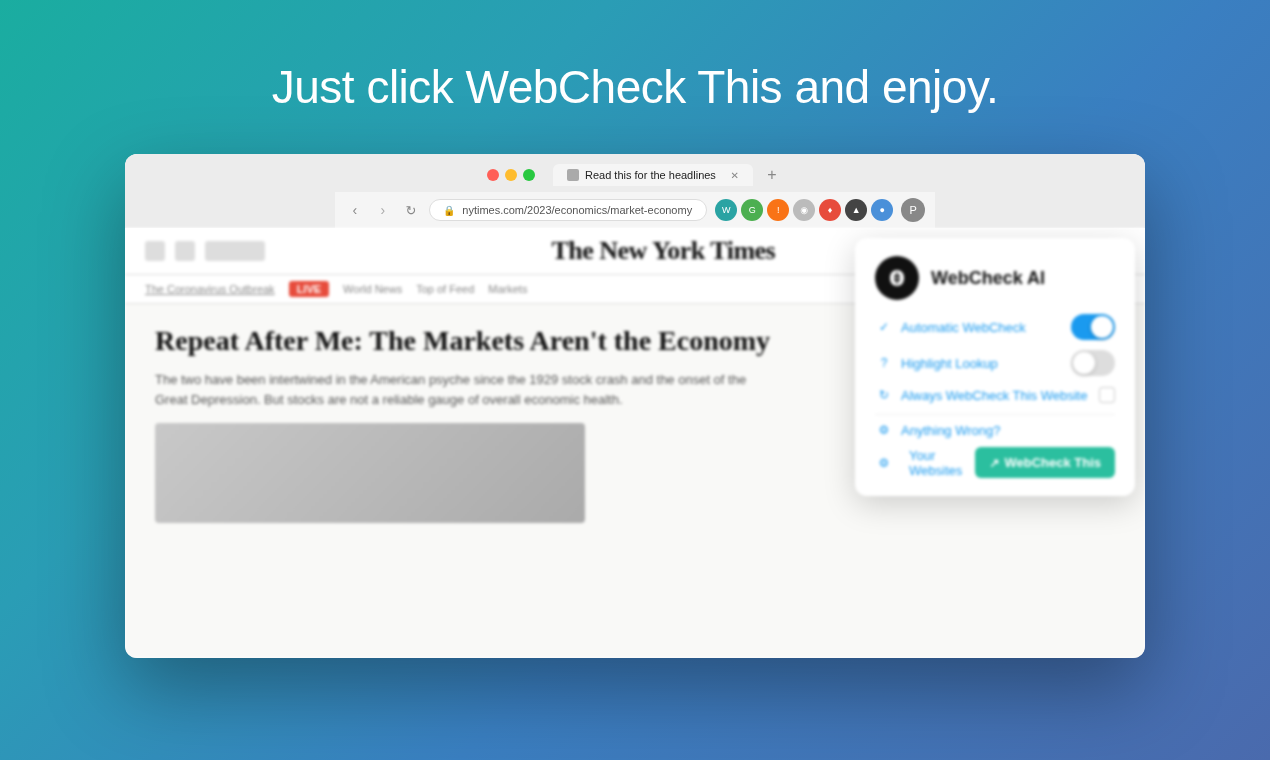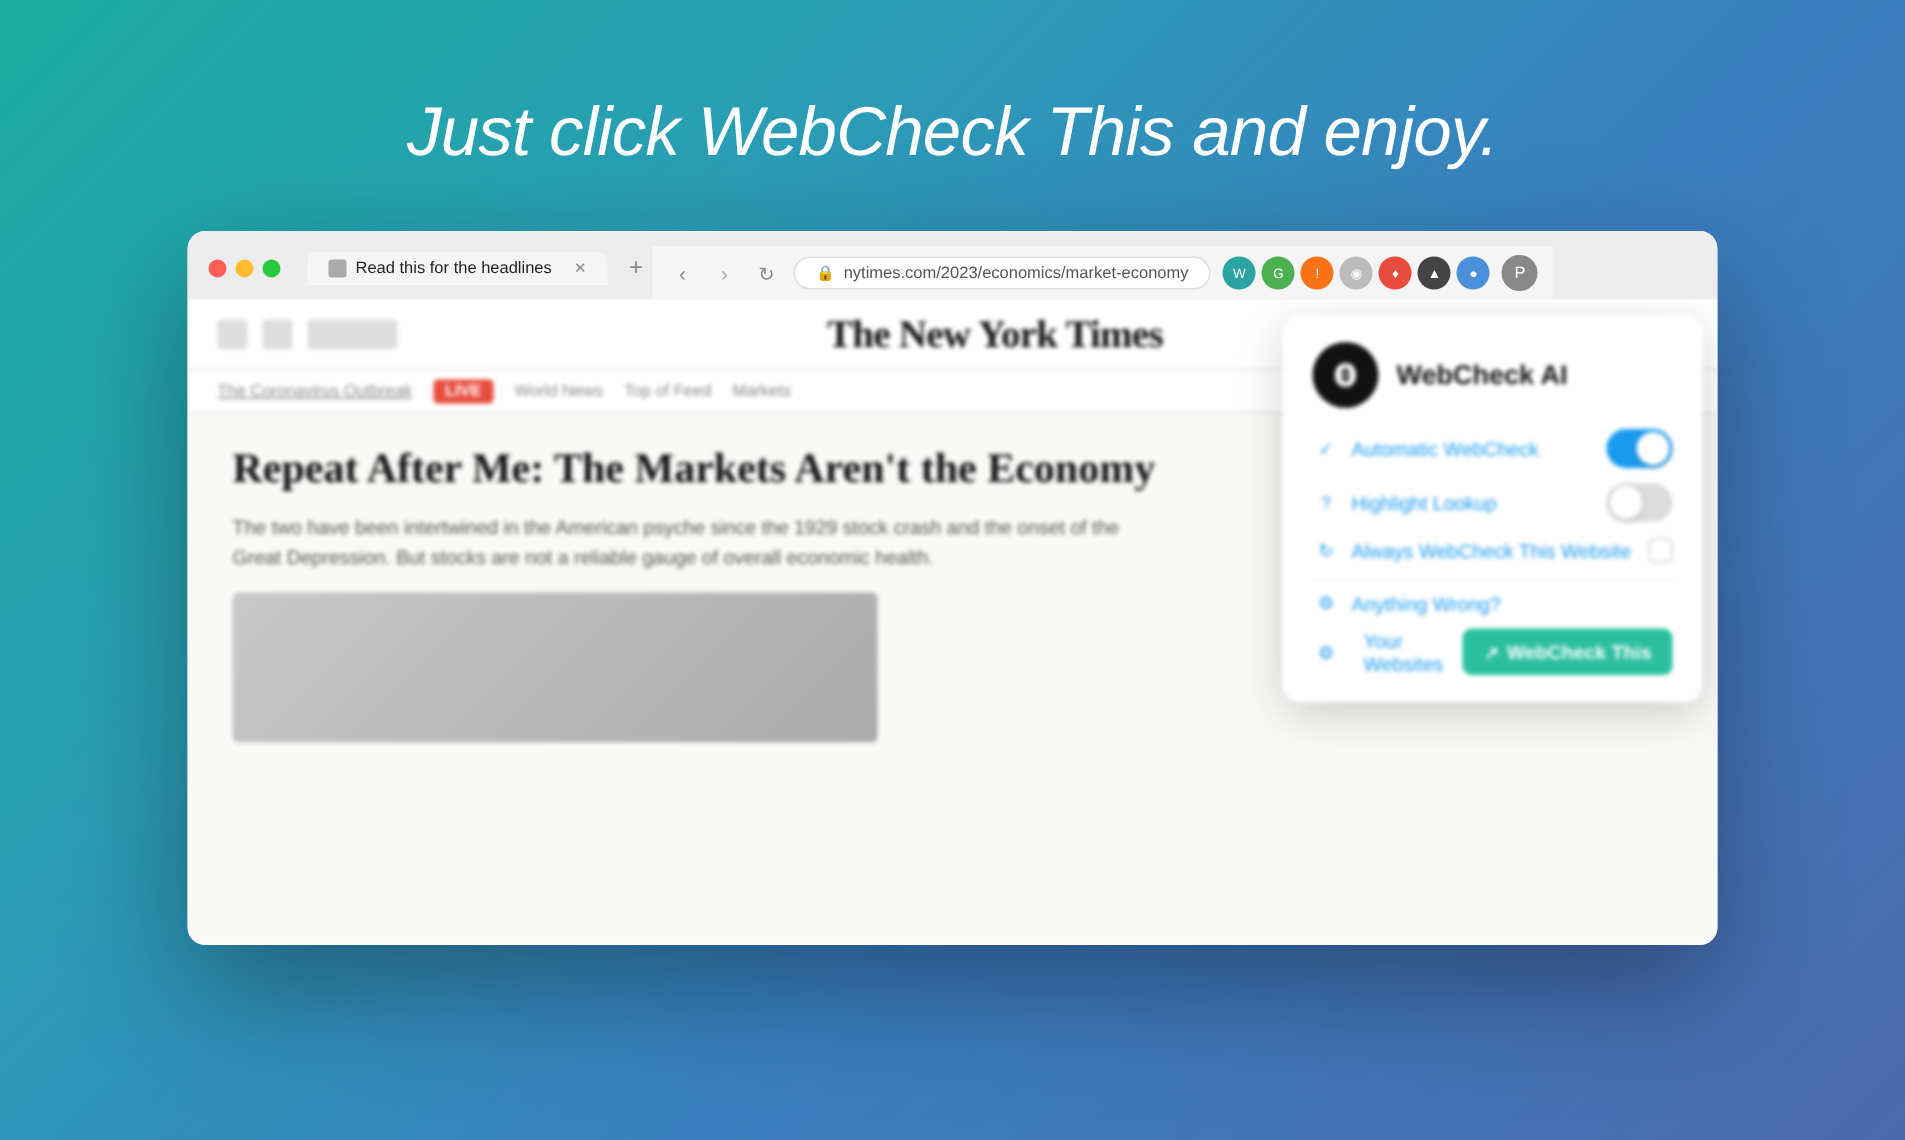--- a/index.html
+++ b/index.html
@@ -11,29 +11,29 @@
       font-family: -apple-system, BlinkMacSystemFont, 'Segoe UI', sans-serif;
       background: linear-gradient(135deg, #1aada0 0%, #2a9db5 30%, #3a7fc1 60%, #4a6aad 100%);
       display: flex;
       flex-direction: column;
       align-items: center;
     }
   </style>
 </head>
 <body>
 
-<div style="margin-top:60px; text-align:right;font-style:italic;">
+<div style="margin-top:60px; text-align:right;">
   <span style="color:white; font-size:46px; font-weight:300; letter-spacing:-0.5px;">
     <span>Just click </span><strong>WebCheck This</strong><span> and enjoy.</span>
   </span>
 </div>
 
 <div style="margin-top:40px; width:1020px; border-radius:12px; overflow:hidden; box-shadow:0 30px 80px rgba(0,0,0,0.35); background:#fff; position:relative;">
 
-  <div style="background:#ececec; padding:10px 14px 0 14px; display:flex; flex-direction:row; gap:0;align-items:center;">
+  <div style="background:#ececec; padding:10px 14px 0 14px; display:flex; flex-direction:column; gap:0;align-items:center;">
 
     <div style="display:flex; align-items:center; gap:8px; padding-bottom:6px;">
       <div style="display:flex; gap:6px; align-items:center;">
         <div style="width:12px; height:12px; border-radius:50%; background:#ff5f57;"></div>
         <div style="width:12px; height:12px; border-radius:50%; background:#febc2e;"></div>
         <div style="width:12px; height:12px; border-radius:50%; background:#28c840;"></div>
       </div>
 
       <div style="background:#f5f5f5; border-radius:6px 6px 0 0; padding:5px 14px; font-size:11px; color:#222; display:flex; align-items:center; gap:6px; min-width:200px; margin-left:10px;">
         <div style="width:12px; height:12px; background:#aaa; border-radius:2px;"></div>

